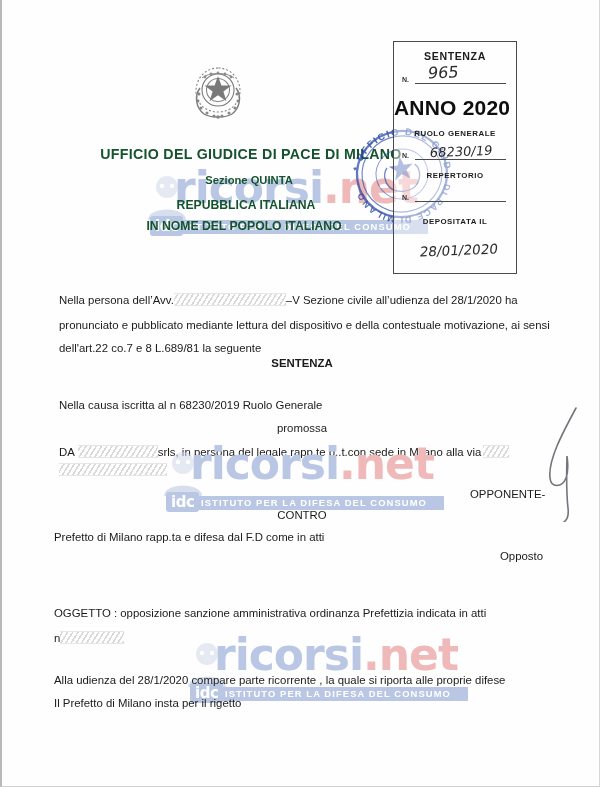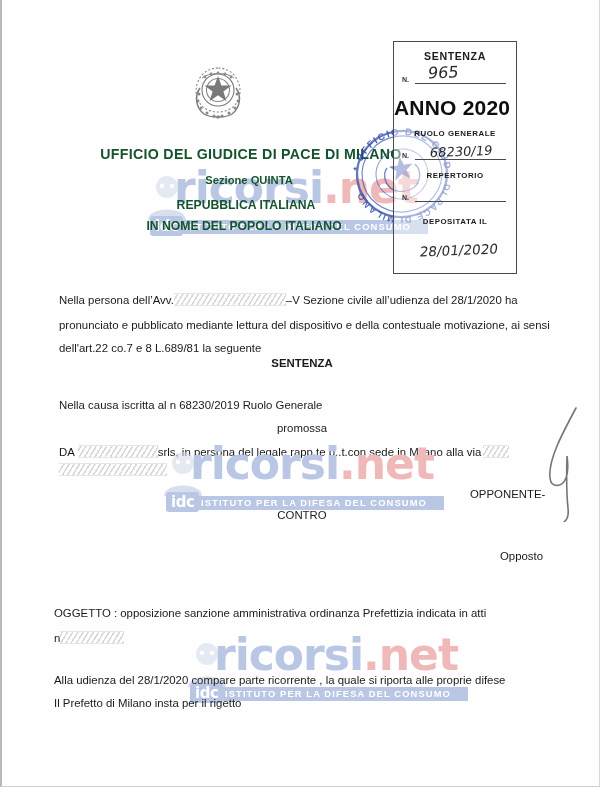--- a/index.html
+++ b/index.html
@@ -346,20 +346,21 @@
       <circle cx="23" cy="15" r="11" fill="#cfd8ea"></circle>
       <circle cx="18" cy="14" r="2.2" fill="#ffffff"></circle>
       <circle cx="28" cy="14" r="2.2" fill="#ffffff"></circle>
       <path d="M4 48 C4 34 42 34 42 48 Z" fill="#b9c7e4"></path>
     </svg>
   </div>
   <div class="wm wm-idc" style="left:164px; top:492px; font-size:15px; padding:1px 5px;">idc</div>
 
   <div class="body-text" style="left:468px; top:489px;">OPPONENTE-</div>
   <div class="body-text" style="left:0; top:510px; width:600px; text-align:center;">CONTRO</div>
+  <div class="body-text" style="left:52px; top:532px;">Prefetto di Milano rapp.ta e difesa dal F.D come in atti</div>
   <div class="body-text" style="left:498px; top:551px;">Opposto</div>
 
   <div class="sig-stroke">
     <svg viewBox="0 0 58 118" width="58" height="118" aria-hidden="true">
       <path d="M40 4 C26 30 12 56 14 74 C15 84 26 84 30 74 C33 66 31 52 31 52 C31 52 30 86 32 104 C33 112 31 116 28 118" fill="none" stroke="#5c5c66" stroke-width="1.6" stroke-linecap="round"></path>
     </svg>
   </div>
 
   <div class="body-text" style="left:52px; top:608px;">OGGETTO : opposizione sanzione amministrativa ordinanza Prefettizia indicata in atti</div>
   <div class="body-text" style="left:52px; top:631px;">

